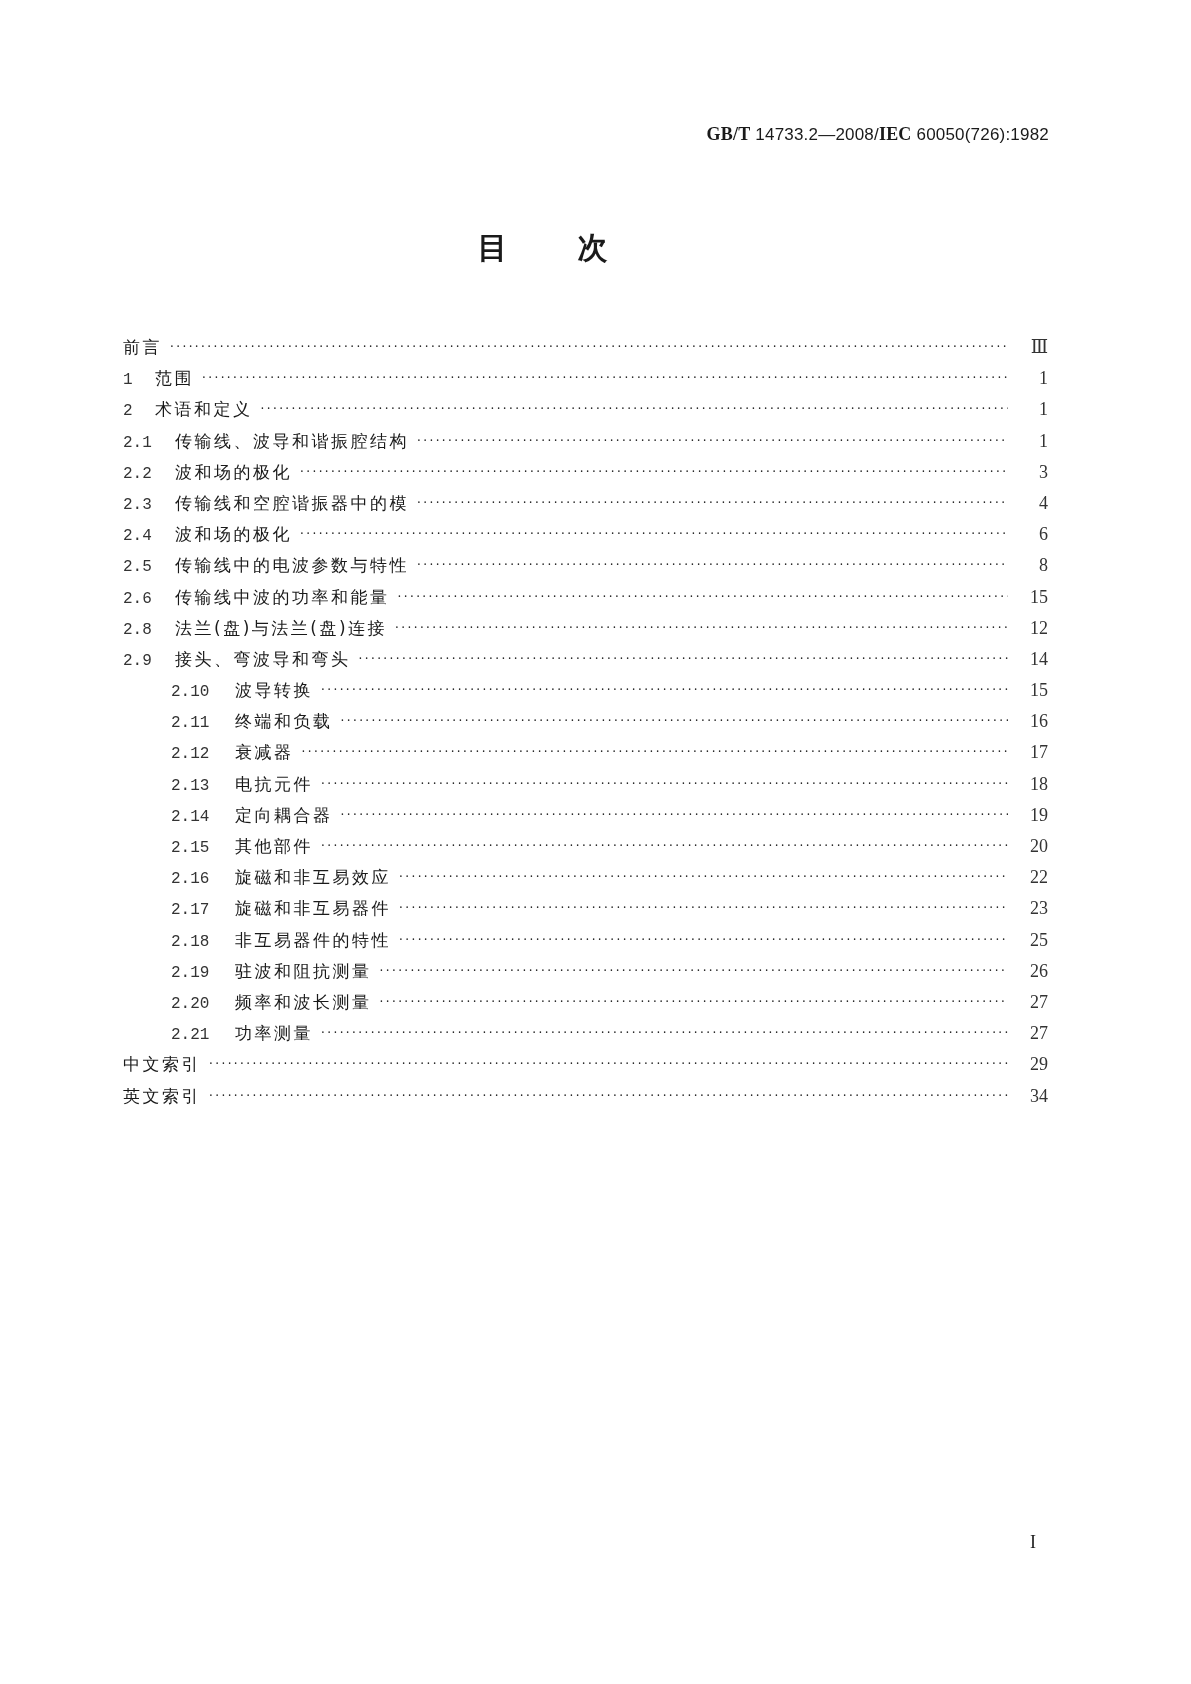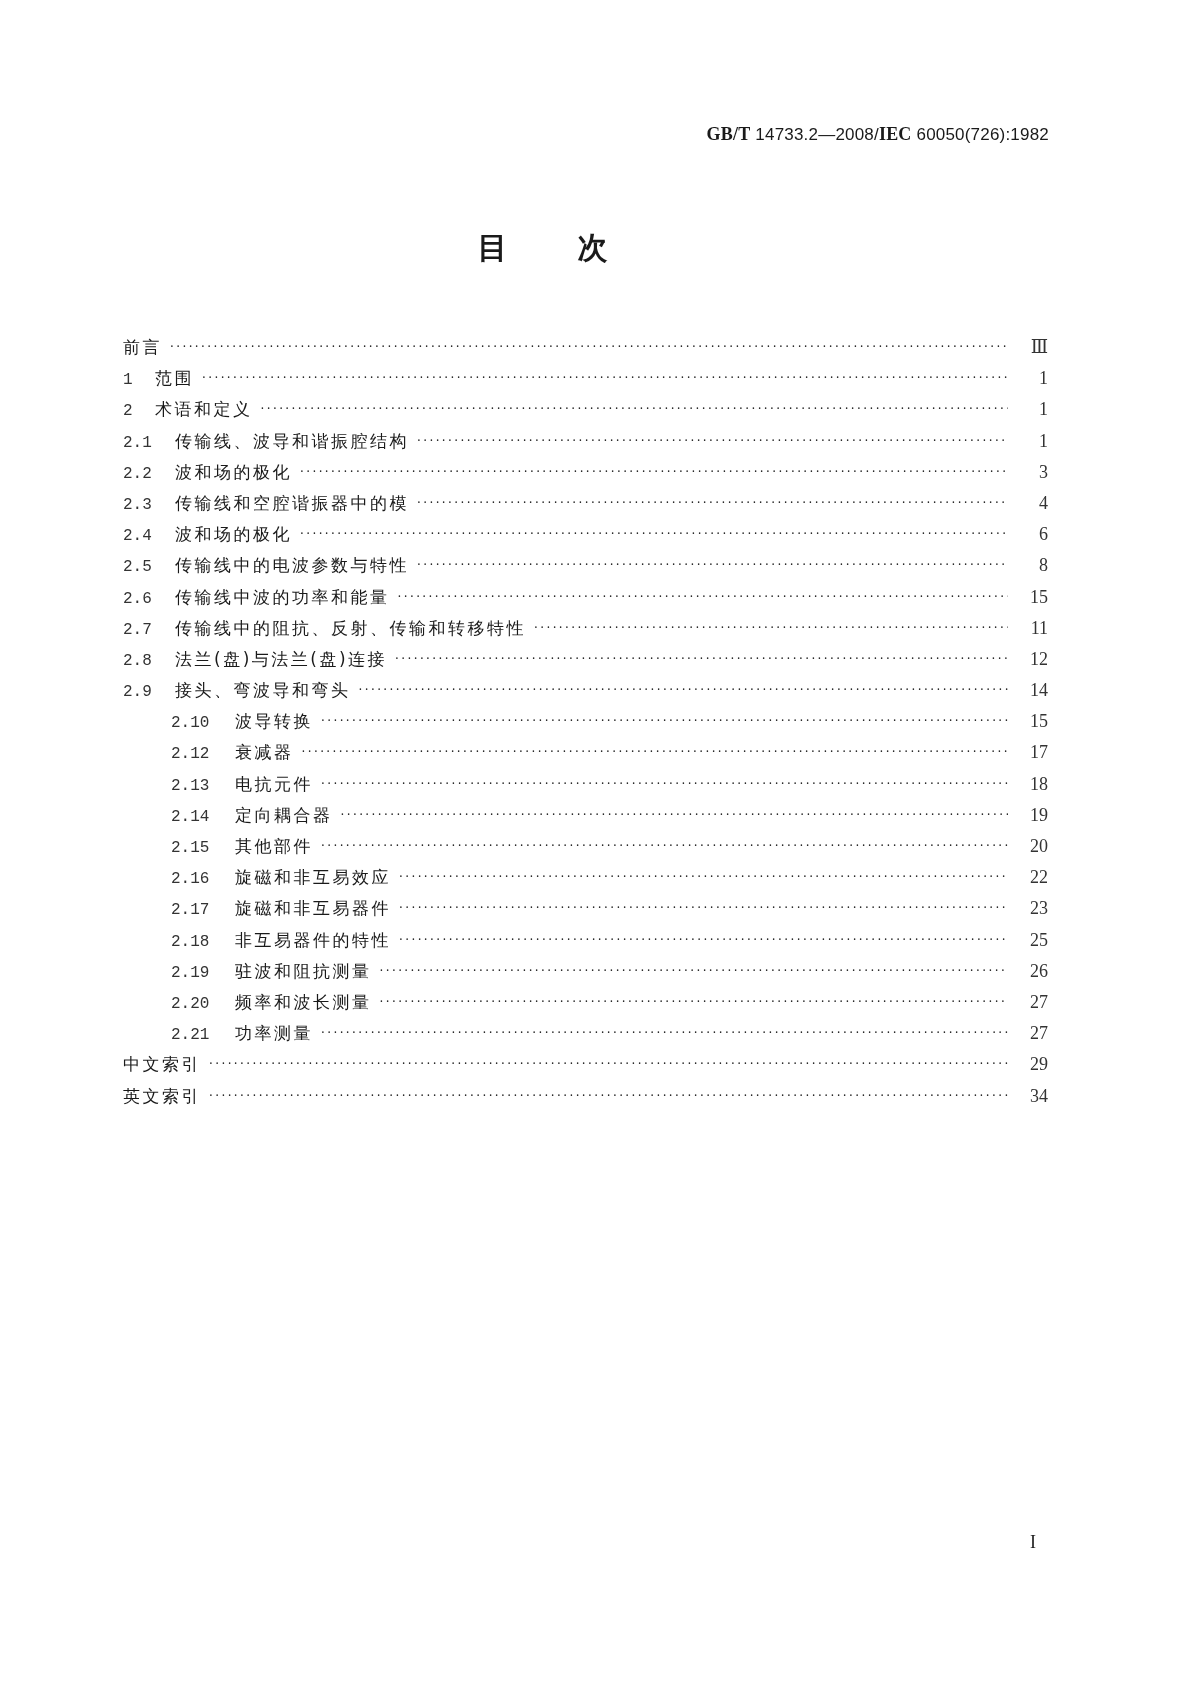--- a/index.html
+++ b/index.html
@@ -161,44 +161,44 @@
       <span class="toc-dots"></span>
       <span class="toc-page">8</span>
     </div>
     <div class="toc-row">
       <span class="toc-num num-l2">2.6</span>
       <span class="toc-title">传输线中波的功率和能量</span>
       <span class="toc-dots"></span>
       <span class="toc-page">15</span>
     </div>
     <div class="toc-row">
-      <span class="toc-num num-l2">2.7</span>
-      <span class="toc-title">传输线中的阻抗、反射、传输和转移特性</span>
-      <span class="toc-dots"></span>
-      <span class="toc-page">11</span>
-    </div>
-    <div class="toc-row">
       <span class="toc-num num-l2">2.8</span>
       <span class="toc-title">法兰(盘)与法兰(盘)连接</span>
       <span class="toc-dots"></span>
       <span class="toc-page">12</span>
     </div>
     <div class="toc-row">
       <span class="toc-num num-l2">2.9</span>
       <span class="toc-title">接头、弯波导和弯头</span>
       <span class="toc-dots"></span>
       <span class="toc-page">14</span>
     </div>
     <div class="toc-row">
       <span class="toc-num num-l3">2.10</span>
       <span class="toc-title">波导转换</span>
       <span class="toc-dots"></span>
       <span class="toc-page">15</span>
     </div>
     <div class="toc-row">
+      <span class="toc-num num-l3">2.11</span>
+      <span class="toc-title">终端和负载</span>
+      <span class="toc-dots"></span>
+      <span class="toc-page">16</span>
+    </div>
+    <div class="toc-row">
       <span class="toc-num num-l3">2.12</span>
       <span class="toc-title">衰减器</span>
       <span class="toc-dots"></span>
       <span class="toc-page">17</span>
     </div>
     <div class="toc-row">
       <span class="toc-num num-l3">2.13</span>
       <span class="toc-title">电抗元件</span>
       <span class="toc-dots"></span>
       <span class="toc-page">18</span>

